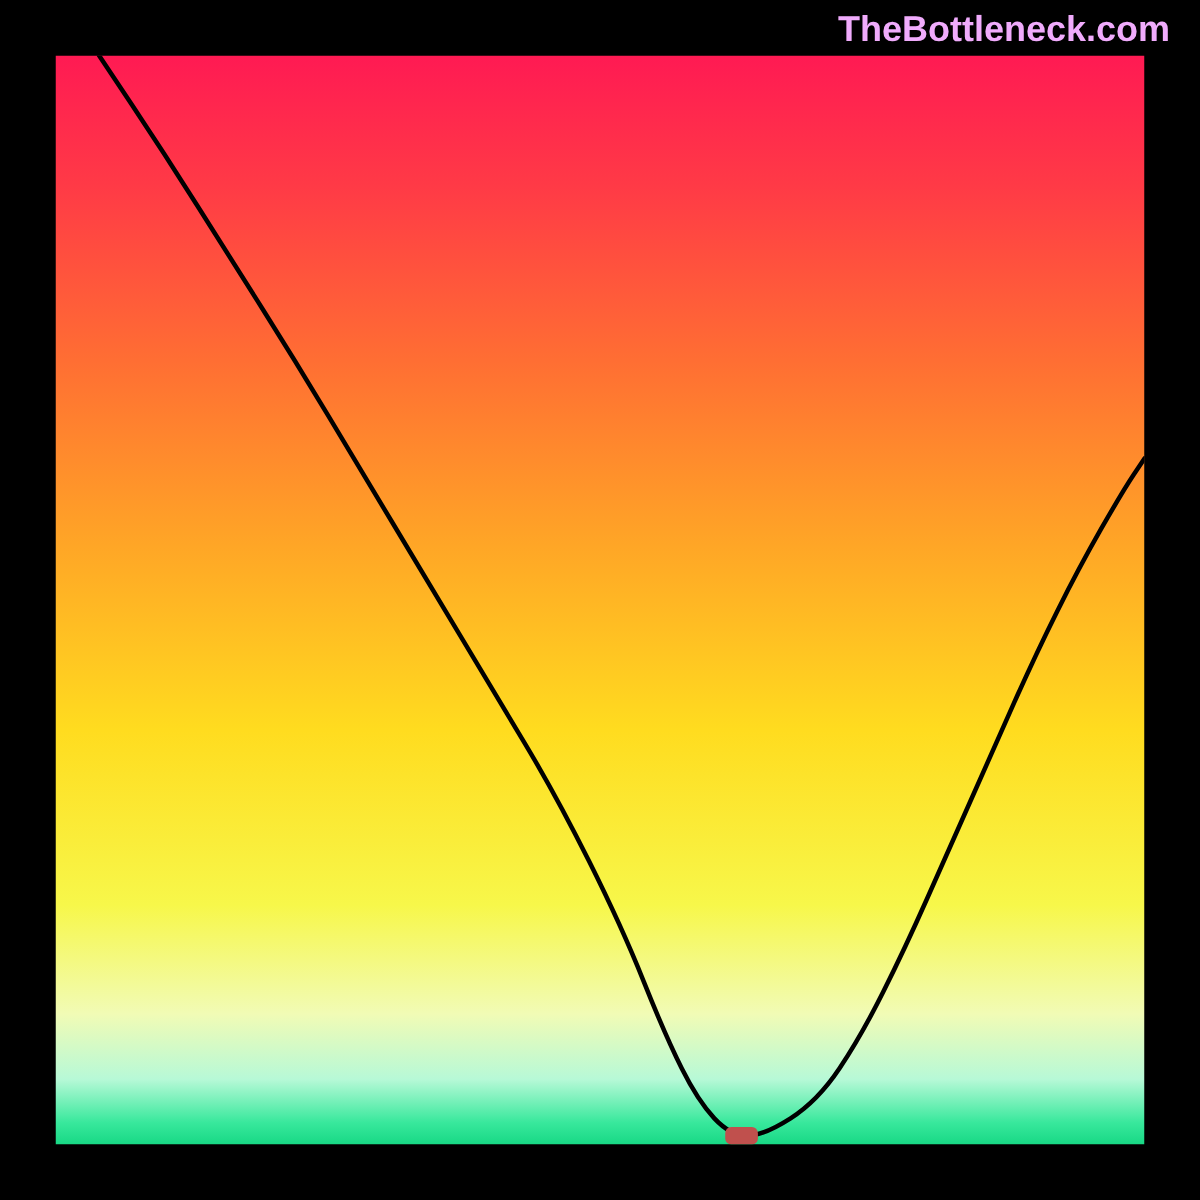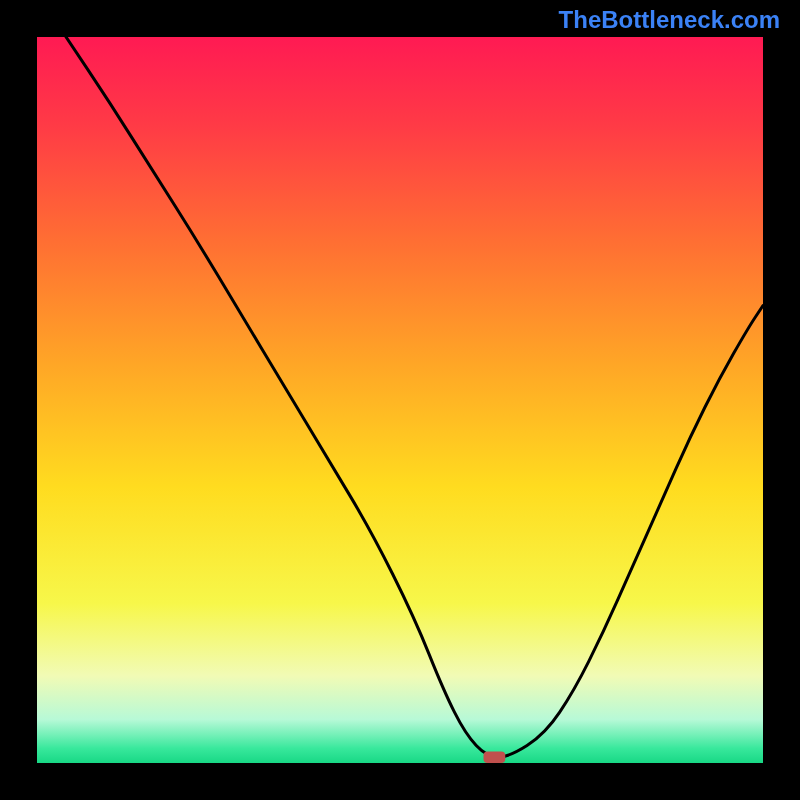--- a/index.html
+++ b/index.html
@@ -14,21 +14,21 @@
   .stage {
     position: relative;
     width: 800px;
     height: 800px;
     background: #000;
   }
   .watermark {
     position: absolute;
     top: 6px;
     right: 20px;
-    color: #3b82f6;
+    color: #f0abfc;
     font-size: 24px;
     font-weight: 600;
     z-index: 50;
     user-select: none;
   }
   svg.plot {
     position: absolute;
     left: 37px;
     top: 37px;
     width: 726px;

